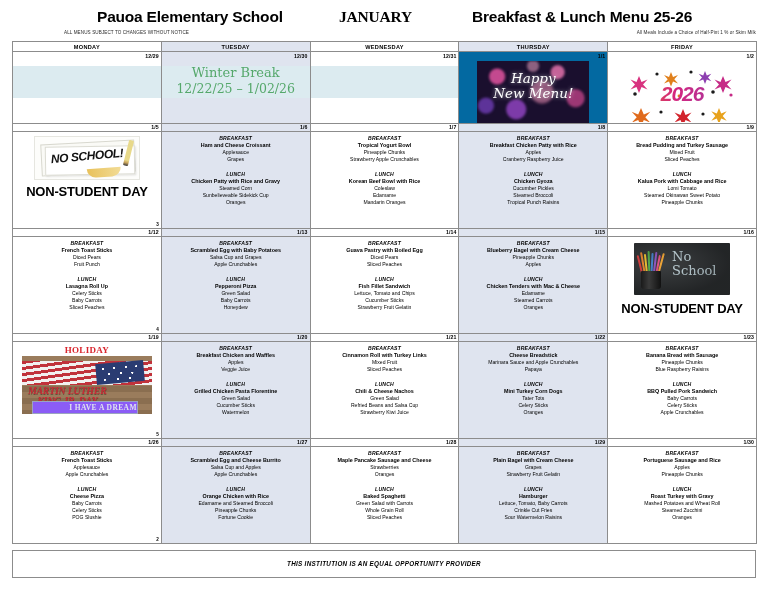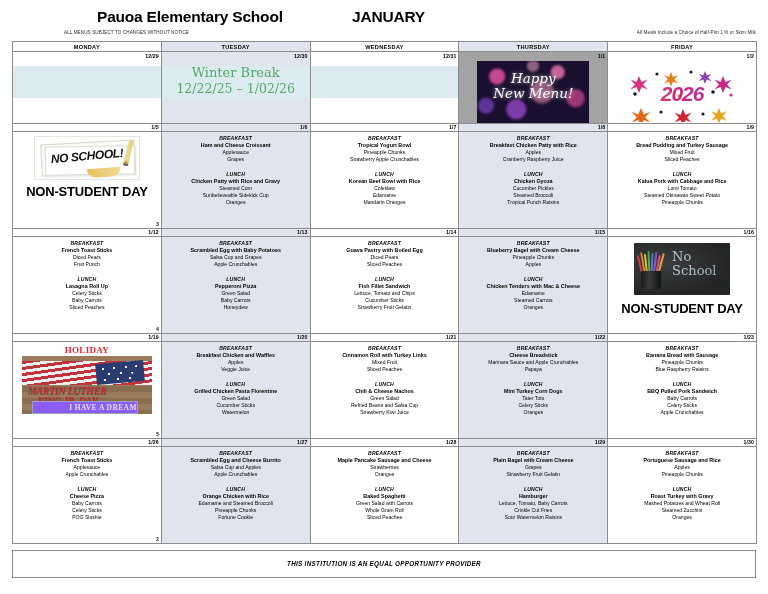--- a/index.html
+++ b/index.html
@@ -31,21 +31,21 @@
   }
   .hdr-title {
     position: absolute;
     top: 8px;
     font-weight: bold;
     font-size: 15.5px;
     letter-spacing: -0.2px;
     white-space: nowrap;
   }
   .hdr-school { left: 85px; }
-  .hdr-month  { left: 340px; }
+  .hdr-month  { left: 327px; font-family: Liberation Serif, serif; }
   .hdr-menu   { left: 460px; }
 
   .subhdr {
     position: relative;
     height: 11px;
     margin: 0 12px;
   }
   .sub-left {
     position: absolute;
     left: 52px;
@@ -420,20 +420,21 @@
   }
 </style>
 </head>
 <body>
 
 <div class="page">
 
   <div class="hdr">
     <div class="hdr-title hdr-school">Pauoa Elementary School</div>
     <div class="hdr-title hdr-month">JANUARY</div>
+    <div class="hdr-title hdr-menu">Breakfast &amp; Lunch Menu 25-26</div>
   </div>
 
   <div class="subhdr">
     <div class="sub-left">ALL MENUS SUBJECT TO CHANGES WITHOUT NOTICE</div>
     <div class="sub-right">All Meals Include a Choice of Half-Pint 1 % or Skim Milk</div>
   </div>
 
   <table class="cal">
     <colgroup>
       <col class="c">
@@ -466,21 +467,21 @@
           <div class="wb-text">
             <div>Winter Break</div>
             <div class="l2">12/22/25 – 1/02/26</div>
           </div>
         </td>
         <td class="wb-cell">
           <div class="daynum-line"></div>
           <div class="daynum">12/31</div>
           <div class="wb-band"></div>
         </td>
-        <td class="wb-cell alt" style="background:#a3a3a3;">
+        <td class="wb-cell alt" style="background:#0369a1;">
           <div class="daynum-line" style="border-bottom:none;"></div>
           <div class="daynum" style="z-index:5;">1/1</div>
           <div class="gfx-wrap" style="padding-top:1px;">
             <div class="hny-img">
               <div class="hny-text">
                 <div>Happy</div>
                 <div>New Menu!</div>
               </div>
             </div>
           </div>

